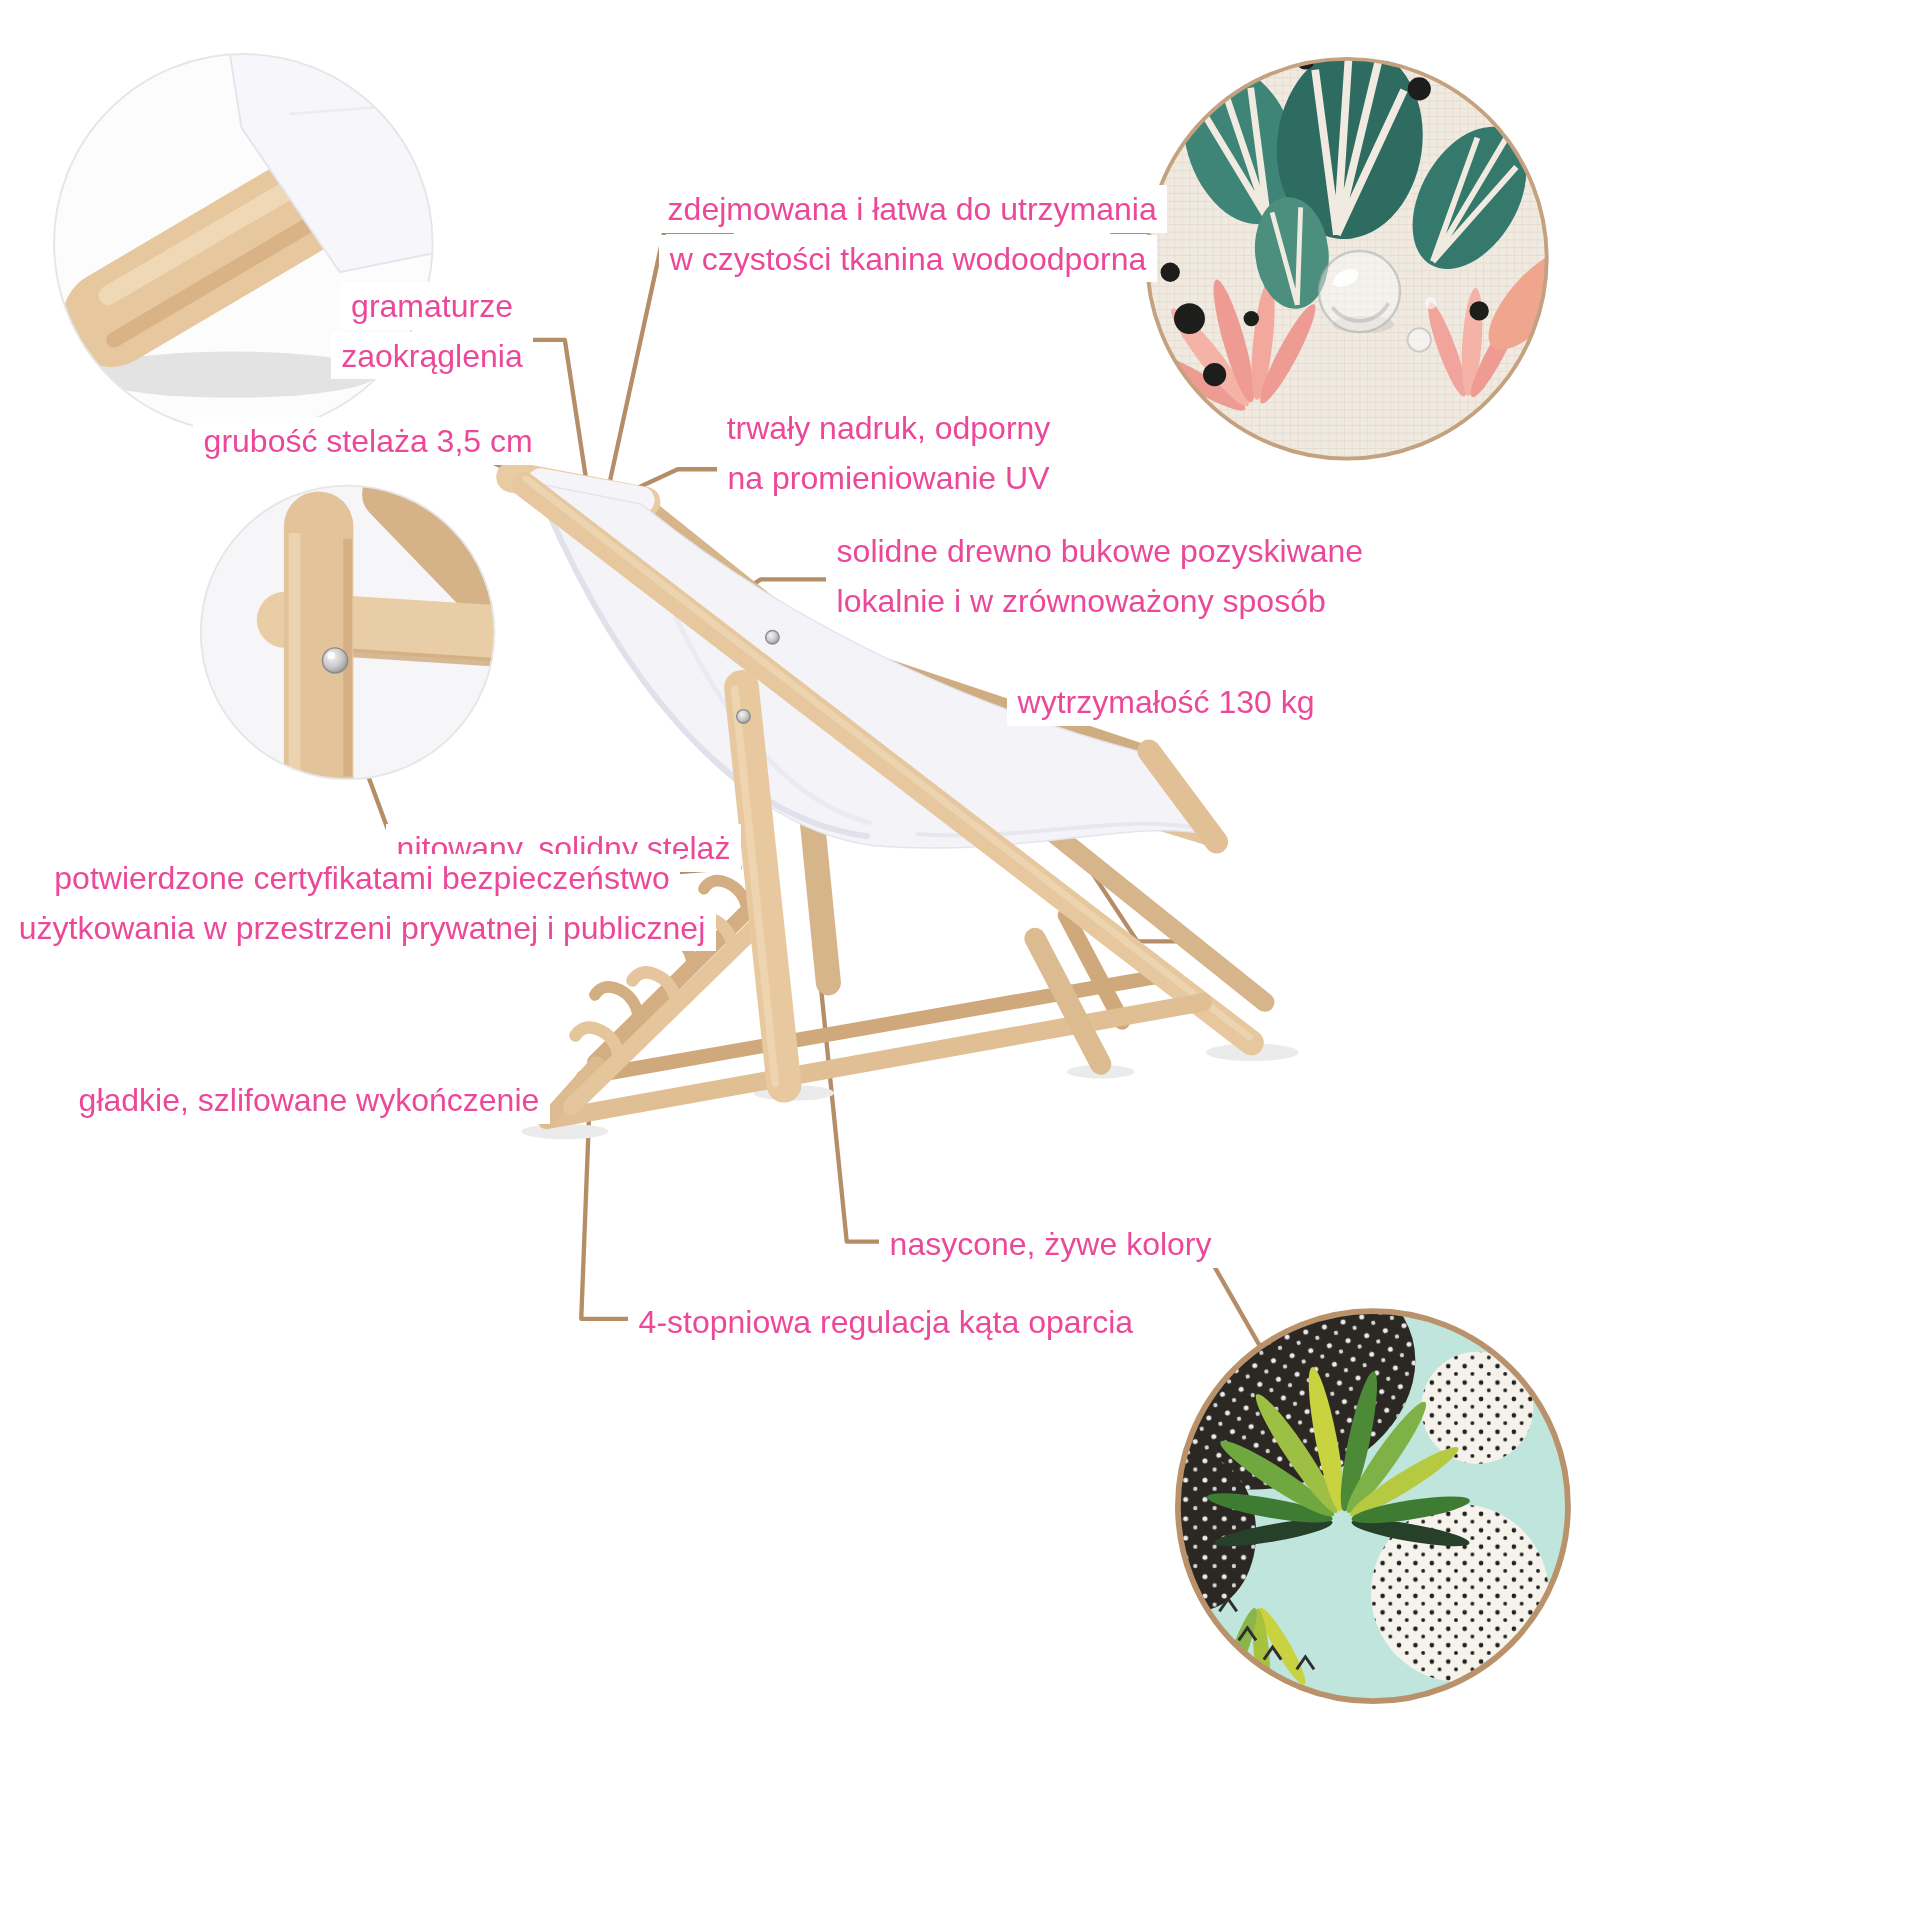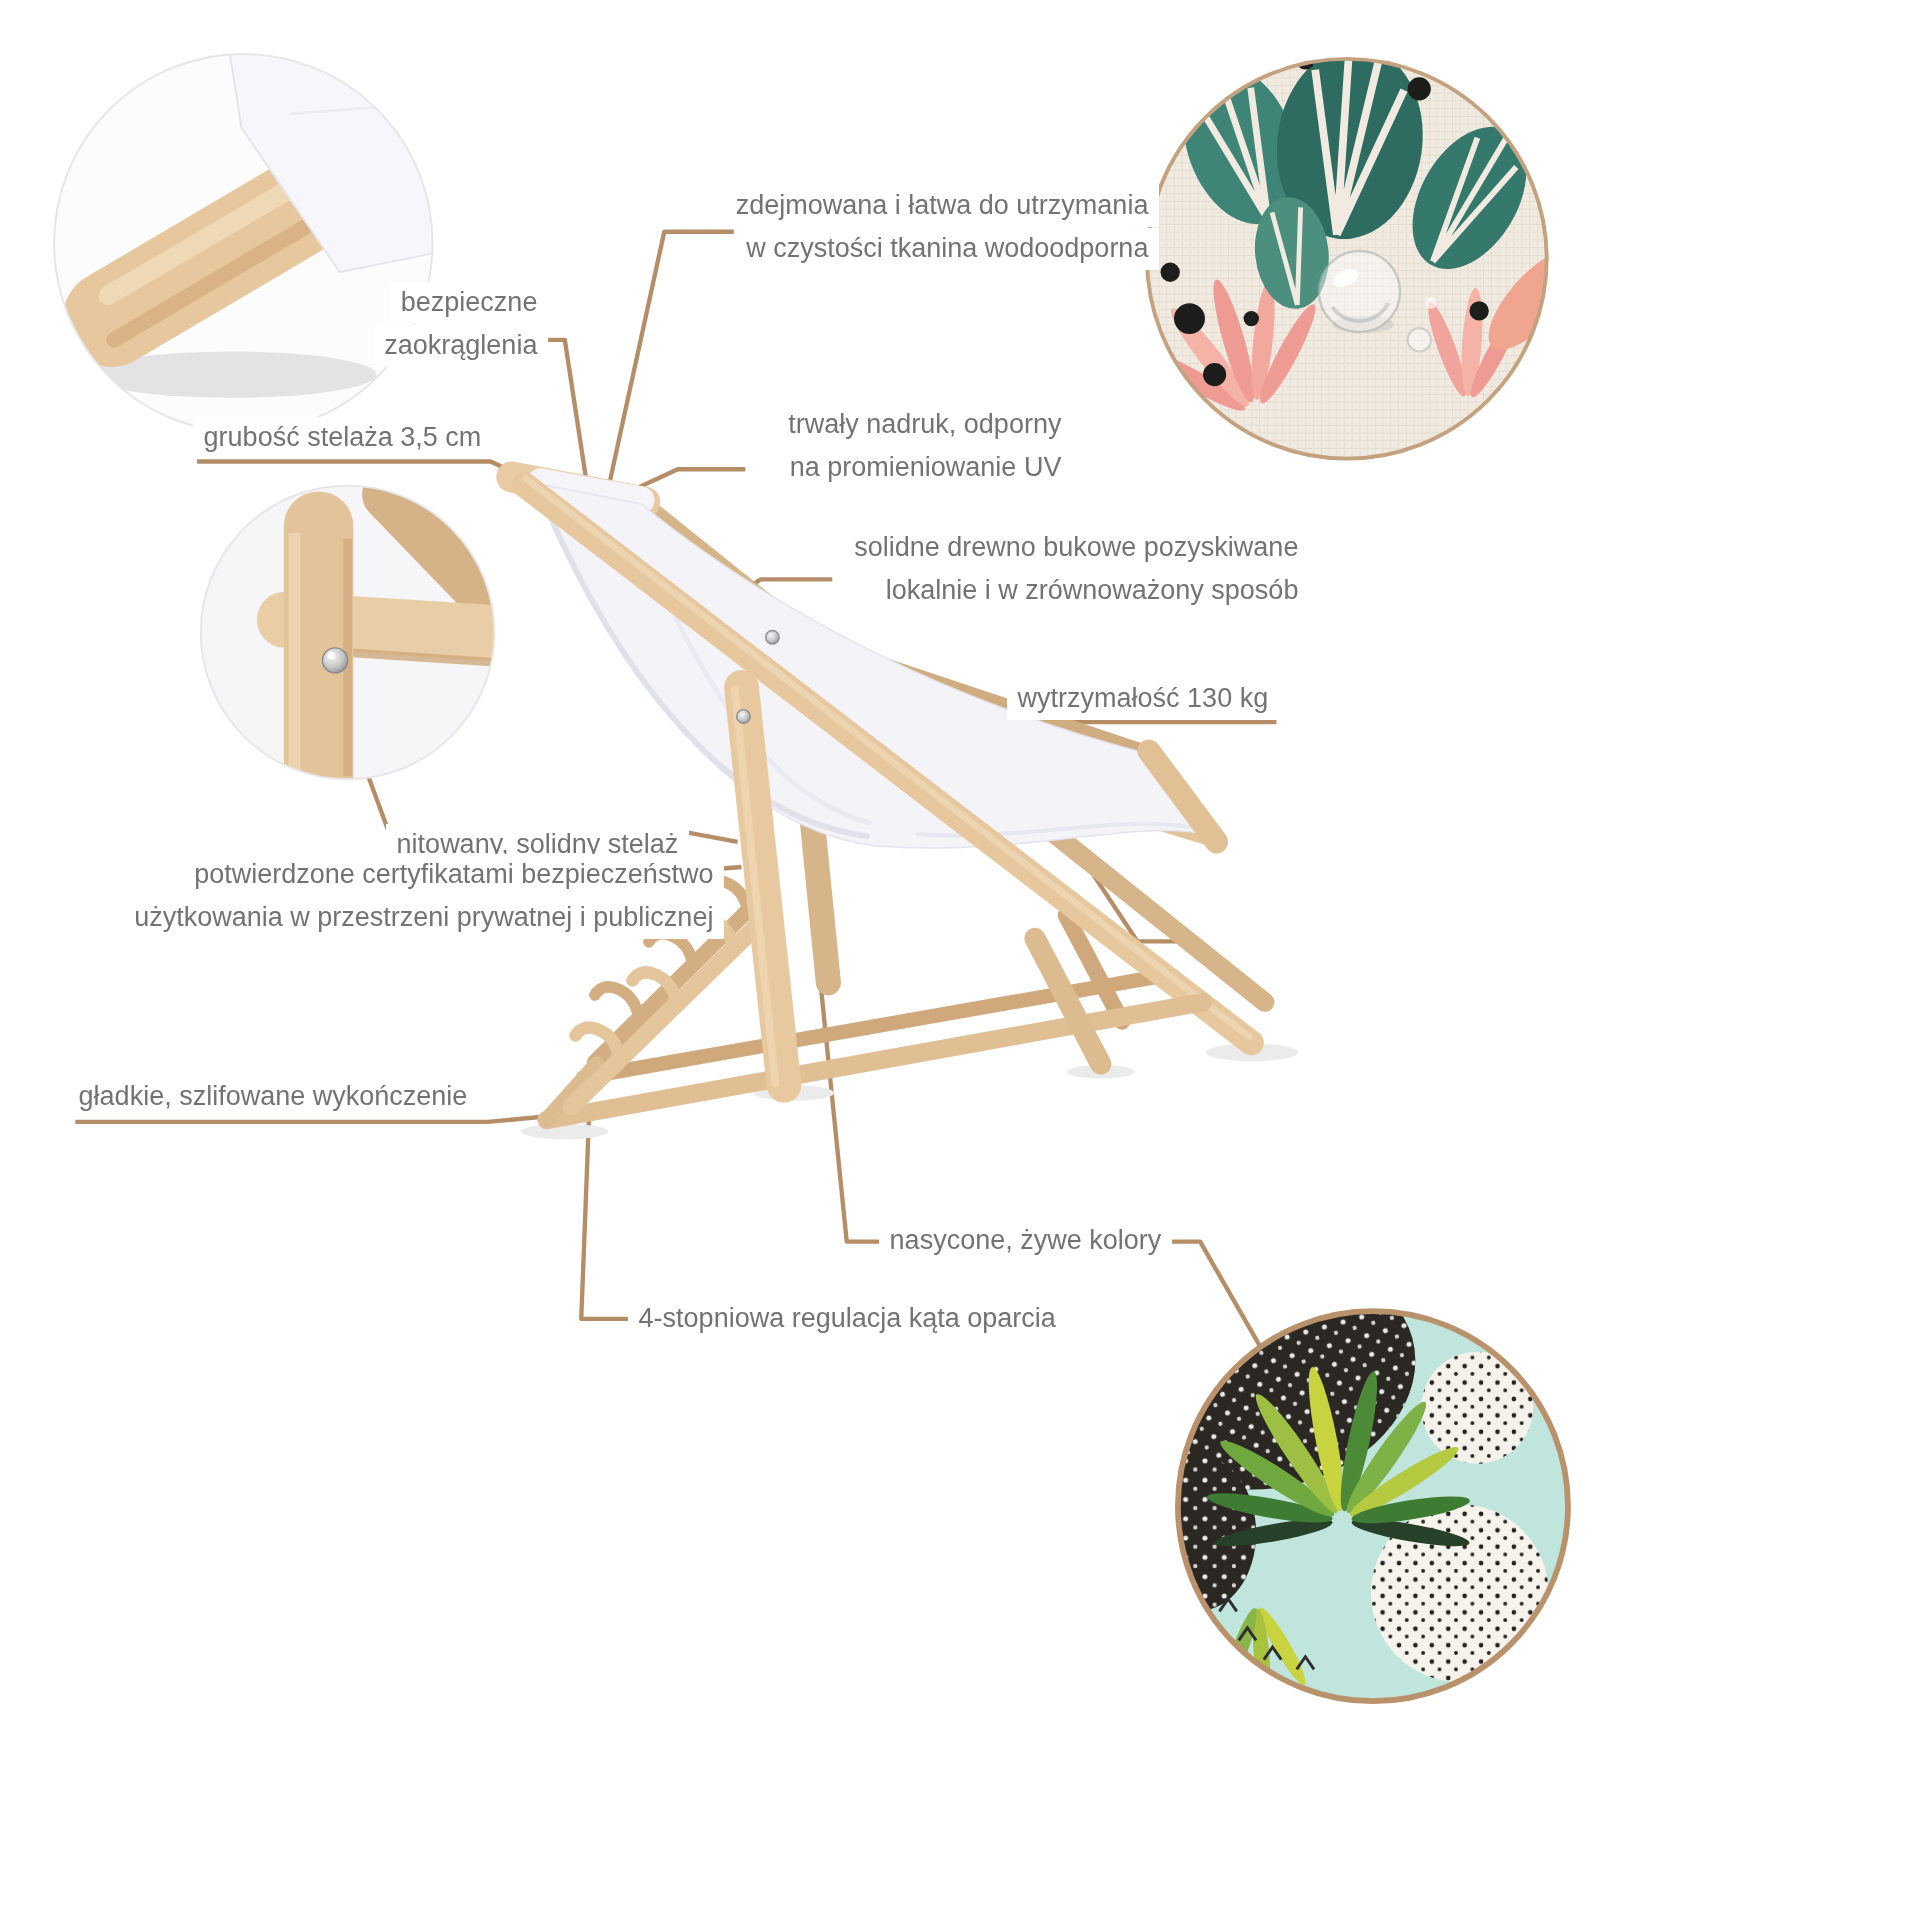--- a/index.html
+++ b/index.html
@@ -2,22 +2,22 @@
 <html><head>
 <meta charset="utf-8">
 <style>
   html,body{margin:0;padding:0;background:#ffffff;}
   .canvas{
     position:relative;width:1931px;height:1931px;background:#ffffff;
     font-family:"Liberation Sans", sans-serif;overflow:hidden;
   }
   .art{position:absolute;left:0;top:0;width:1931px;height:1931px;z-index:1;}
   .ann{
-    position:absolute;z-index:2;text-align:right;color:#737373;
-    font-size:27px;line-height:1.25;
+    position:absolute;z-index:2;text-align:center;color:#ec4899;
+    font-size:32px;line-height:1.25;
   }
   .ann .ln{display:block;}
   .ann .ln + .ln{margin-top:1.9px;}
   .ann span{
     display:inline-block;background:#ffffff;padding:3.9px 10.6px;white-space:nowrap;
   }
 </style>
 </head>
 <body>
 
@@ -312,21 +312,21 @@
       <circle cx="1422" cy="1560" r="202" fill="none" stroke="#b9926b" stroke-width="6"></circle>
     </g>
   </svg>
 
   <div class="ann" style="left:657px;top:185px;width:502px;">
     <div class="ln"><span>zdejmowana i łatwa do utrzymania</span></div>
     <div class="ln"><span>w czystości tkanina wodoodporna</span></div>
   </div>
 
   <div class="ann" style="left:316px;top:282px;width:232px;">
-    <div class="ln"><span>bezpieczne</span></div>
+    <div class="ln"><span>gramaturze</span></div>
     <div class="ln"><span>zaokrąglenia</span></div>
   </div>
 
   <div class="ann" style="left:193px;top:417px;width:290px;">
     <div class="ln"><span>grubość stelaża 3,5 cm</span></div>
   </div>
 
   <div class="ann" style="left:705px;top:404px;width:367px;">
     <div class="ln"><span>trwały nadruk, odporny</span></div>
     <div class="ln"><span>na promieniowanie UV</span></div>

